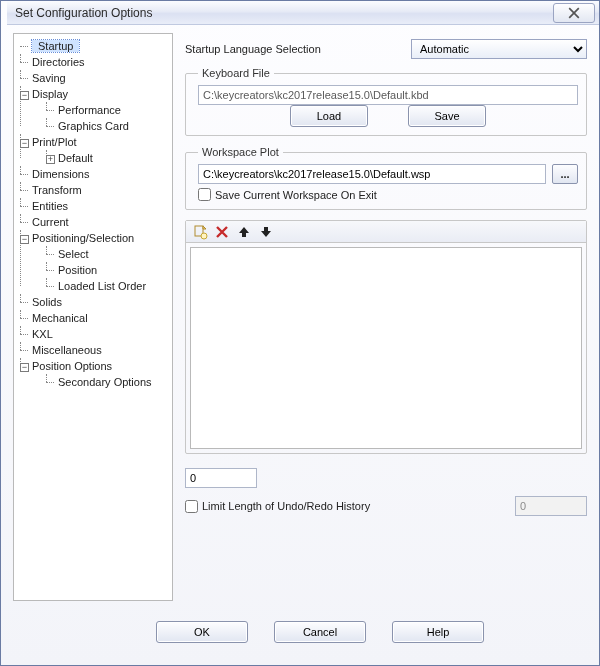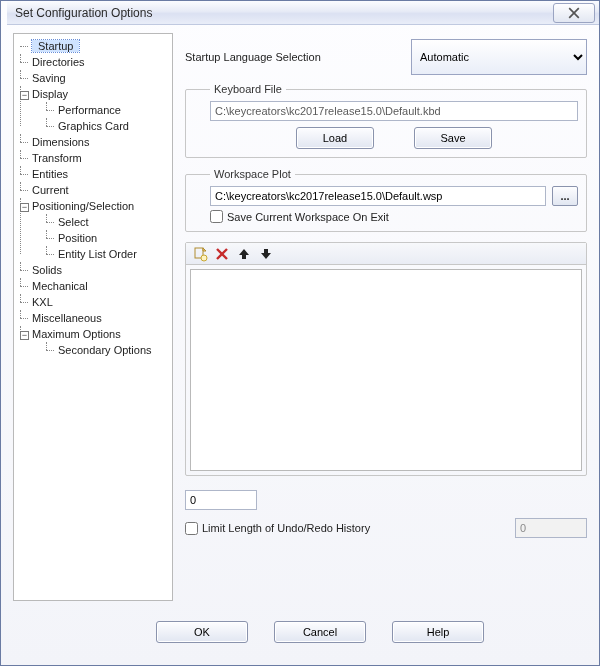--- a/index.html
+++ b/index.html
@@ -59,43 +59,43 @@
     margin: 0 3px 0 -12px; position:relative; z-index:1;
     cursor:default;
   }
   .node-label { cursor:default; }
   .node-label.selected { background:#cfe3ff; outline:1px dotted #6a8fd8; padding:0 6px; }
   
   .rpanel { flex:1; display:flex; flex-direction:column; padding-top:6px; }
   .row { display:flex; align-items:center; gap:6px; margin-bottom:8px; }
   .row .lbl { flex: 0 0 220px; }
   select.combo {
-    flex:1; height:36px; font:inherit;
+    flex:1; height:20px; font:inherit;
     border:1px solid #9aa4c2; background:linear-gradient(#fff,#e9eef8);
     padding:0 4px;
   }
   fieldset.group {
     border:1px solid #c7c7c7; border-radius:2px;
-    margin: 0 0 10px 0; padding:6px 8px 8px 24px;
+    margin: 0 0 10px 0; padding:6px 8px 8px 12px;
     position:relative;
   }
   fieldset.group legend { padding:0 4px; font-size:11px; color:#333; }
   input.text {
     width:100%; height:20px; font:inherit; padding:2px 4px;
     border:1px solid #aeb6c9; background:#fff;
   }
   input.text[readonly]{ color:#5a5a5a; }
   .btn {
     height:22px; min-width:78px; padding:0 12px;
     border:1px solid #8a93ad; border-radius:3px;
     background:linear-gradient(#fdfdff,#e1e6f1);
     font:inherit; cursor:default;
     box-shadow:inset 0 0 0 1px #fff;
   }
-  .btnrow { display:flex; justify-content:center; gap:40px; margin-top:6px; }
+  .btnrow { display:flex; justify-content:center; gap:40px; }
   .wsrow { display:flex; gap:6px; align-items:center; }
   .browse-btn {
     width:26px; height:20px; border:1px solid #8a93ad; border-radius:2px;
     background:linear-gradient(#fdfdff,#e1e6f1); font-weight:bold;
     display:flex; align-items:center; justify-content:center;
     cursor:default;
   }
   .chk { display:flex; align-items:center; gap:4px; margin:4px 0 0 0; }
   .chk input { width:13px; height:13px; margin:0; }
   
@@ -137,34 +137,37 @@
     <div class="tree-wrap">
       <div class="tree" id="tree-root">
           <ul>
             <li><span class="node-label selected">Startup</span></li>
             <li><span class="node-label">Directories</span></li>
             <li><span class="node-label">Saving</span></li>
             <li><span class="expander">−</span><span class="node-label">Display</span><ul>
                 <li><span class="node-label">Performance</span></li>
                 <li><span class="node-label">Graphics Card</span></li>
               </ul></li>
+            <li><span class="expander">−</span><span class="node-label">Print/Plot</span><ul>
+                <li><span class="expander">+</span><span class="node-label">Default</span></li>
+              </ul></li>
             <li><span class="node-label">Dimensions</span></li>
             <li><span class="node-label">Transform</span></li>
             <li><span class="node-label">Entities</span></li>
             <li><span class="node-label">Current</span></li>
             <li><span class="expander">−</span><span class="node-label">Positioning/Selection</span><ul>
                 <li><span class="node-label">Select</span></li>
                 <li><span class="node-label">Position</span></li>
-                <li><span class="node-label">Entity List Order</span></li>
+                <li><span class="node-label">Loaded List Order</span></li>
               </ul></li>
             <li><span class="node-label">Solids</span></li>
             <li><span class="node-label">Mechanical</span></li>
             <li><span class="node-label">KXL</span></li>
             <li><span class="node-label">Miscellaneous</span></li>
-            <li><span class="expander">−</span><span class="node-label">Maximum Options</span><ul>
+            <li><span class="expander">−</span><span class="node-label">Position Options</span><ul>
                 <li><span class="node-label">Secondary Options</span></li>
               </ul></li>
           </ul>
         </div>
     </div>
 
     <div class="rpanel">
 
       <div class="row">
         <span class="lbl">Startup Language Selection</span>

